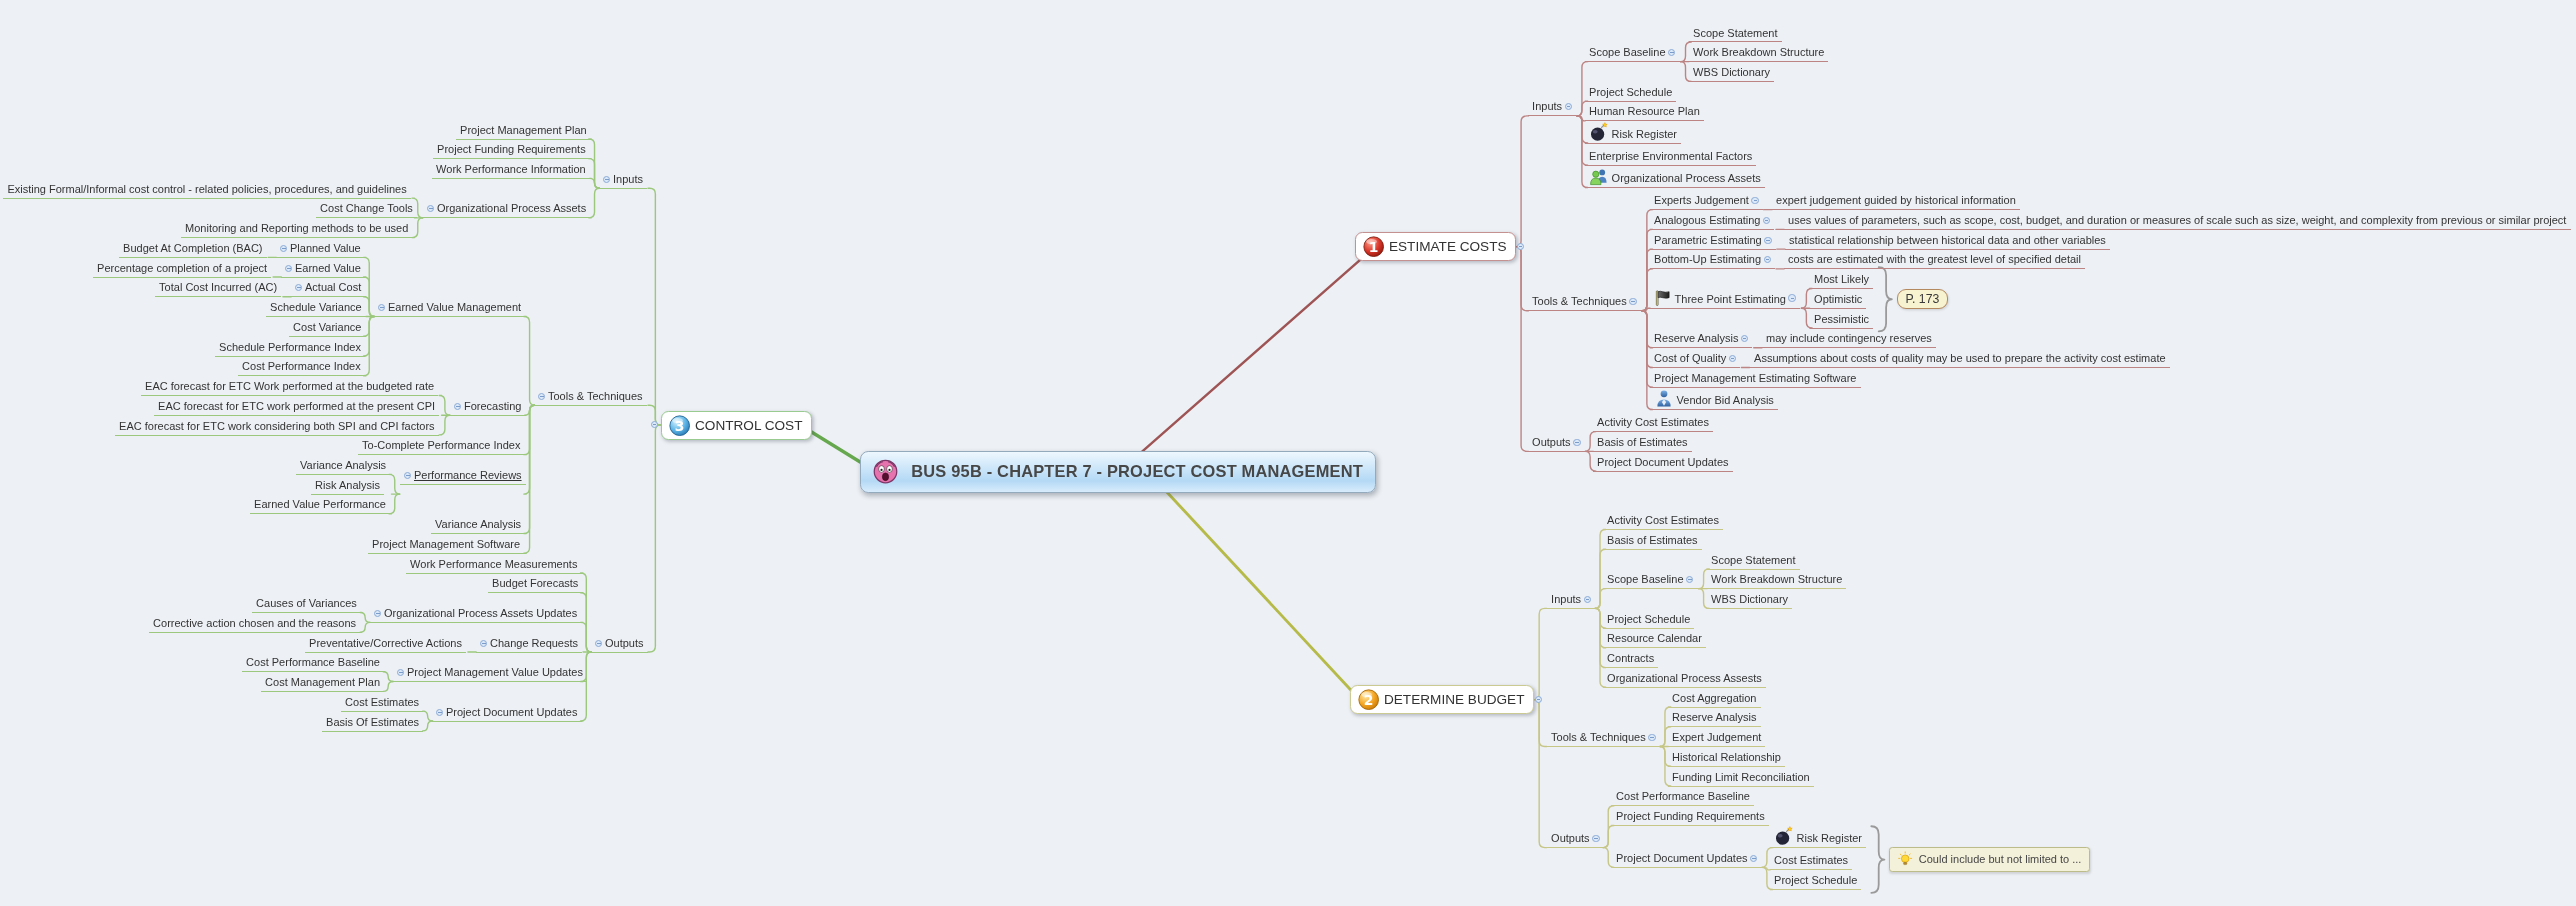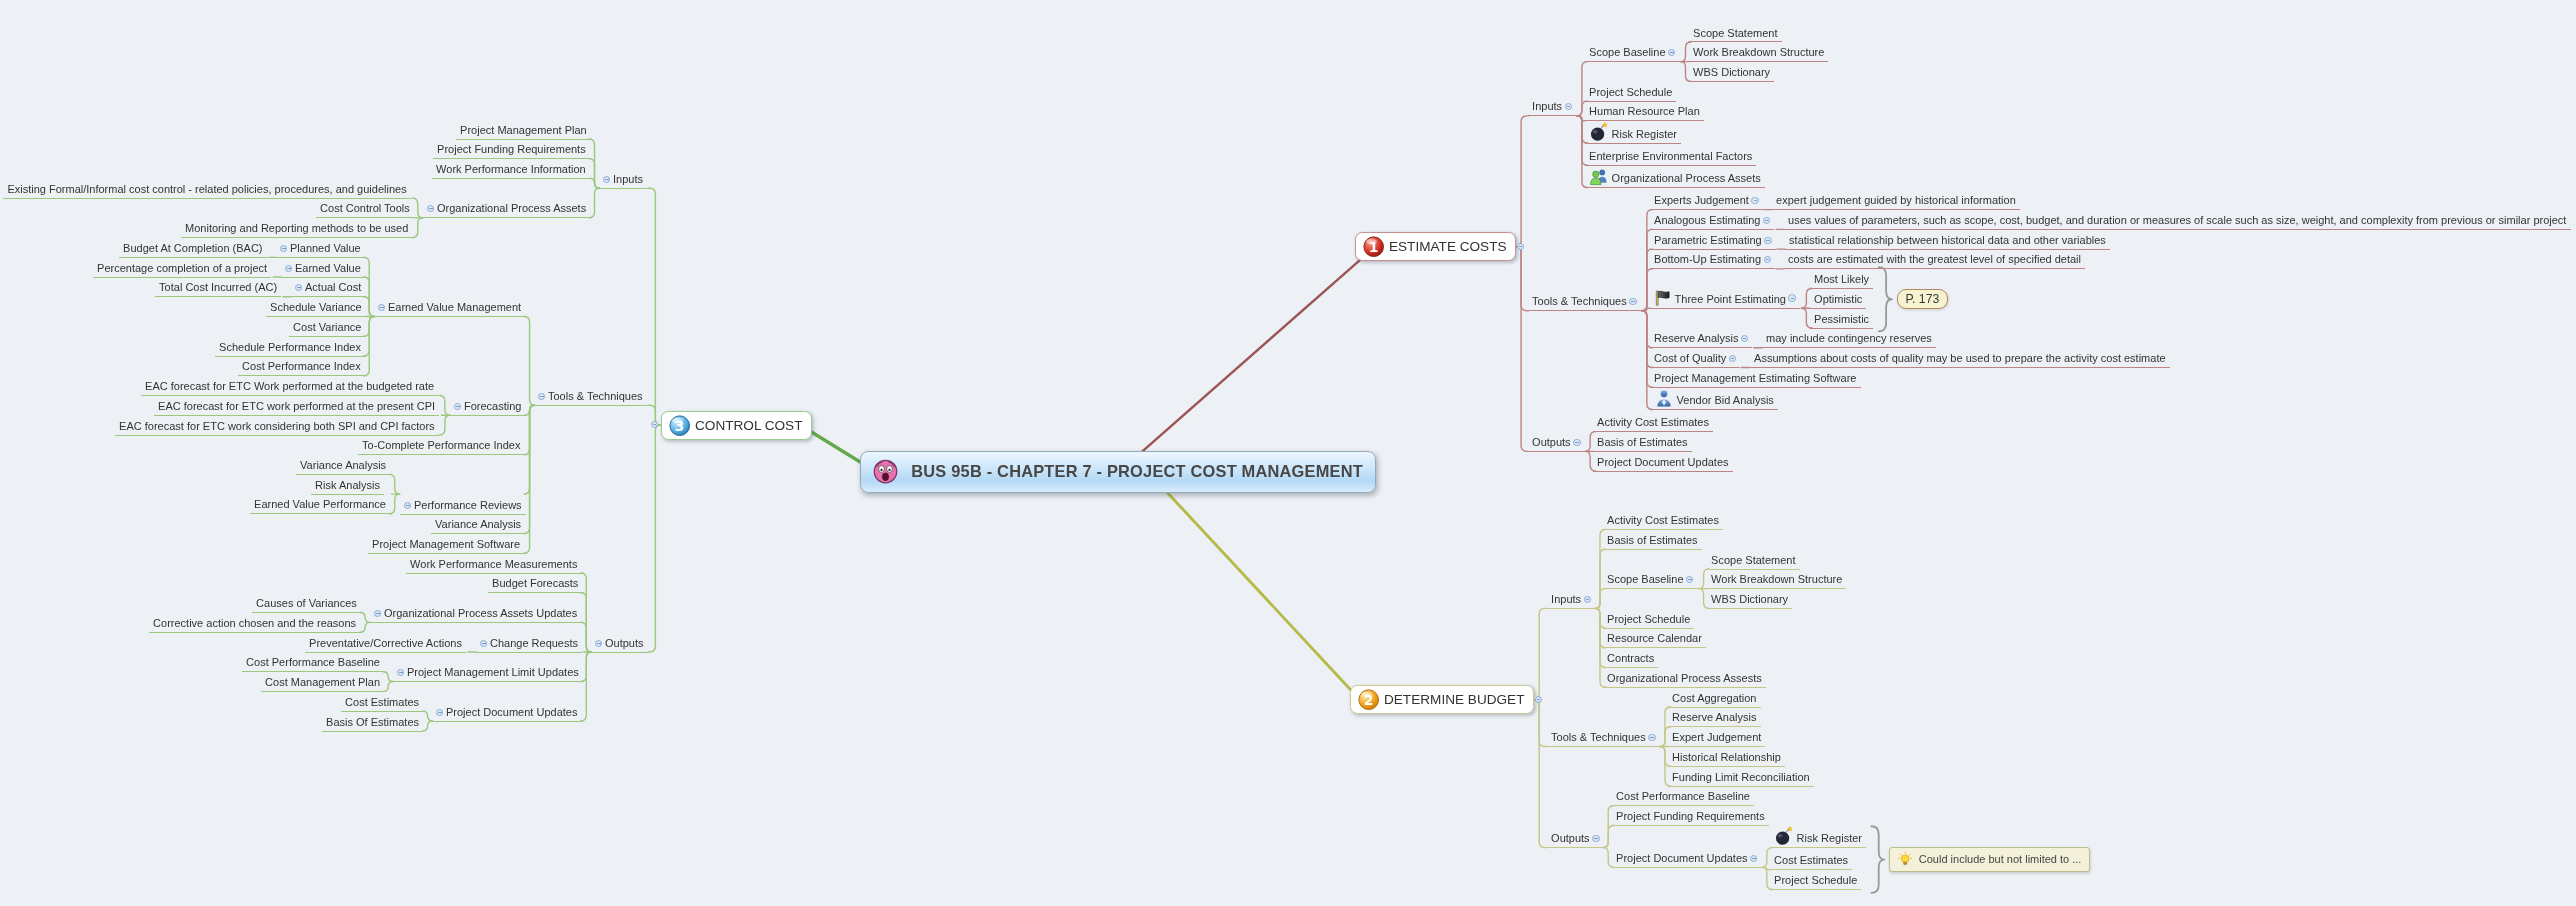--- a/index.html
+++ b/index.html
@@ -435,21 +435,21 @@
       <span class="lbl">Work Performance Information</span>
     </div>
     <div class="tnode" style="border-bottom-color: rgb(156, 200, 126); left: 423px; top: 201px;">
       <span class="tgl"></span>
       <span class="lbl">Organizational Process Assets</span>
     </div>
     <div class="tnode" style="border-bottom-color: rgb(156, 200, 126); left: 3.3px; top: 182px;">
       <span class="lbl">Existing Formal/Informal cost control - related policies, procedures, and guidelines</span>
     </div>
     <div class="tnode" style="border-bottom-color: rgb(156, 200, 126); left: 316px; top: 201px;">
-      <span class="lbl">Cost Control Tools</span>
+      <span class="lbl">Cost Change Tools</span>
     </div>
     <div class="tnode" style="border-bottom-color: rgb(156, 200, 126); left: 181px; top: 221px;">
       <span class="lbl">Monitoring and Reporting methods to be used</span>
     </div>
     <div class="tnode" style="border-bottom-color: rgb(156, 200, 126); left: 534px; top: 389px;">
       <span class="tgl"></span>
       <span class="lbl">Tools &amp; Techniques</span>
     </div>
     <div class="tnode" style="border-bottom-color: rgb(156, 200, 126); left: 374px; top: 300px;">
       <span class="tgl"></span>
@@ -497,21 +497,21 @@
     </div>
     <div class="tnode" style="border-bottom-color: rgb(156, 200, 126); left: 154px; top: 399px;">
       <span class="lbl">EAC forecast for ETC work performed at the present CPI</span>
     </div>
     <div class="tnode" style="border-bottom-color: rgb(156, 200, 126); left: 115px; top: 419px;">
       <span class="lbl">EAC forecast for ETC work considering both SPI and CPI factors</span>
     </div>
     <div class="tnode" style="border-bottom-color: rgb(156, 200, 126); left: 358px; top: 438px;">
       <span class="lbl">To-Complete Performance Index</span>
     </div>
-    <div class="tnode" style="border-bottom-color: rgb(156, 200, 126); left: 400px; top: 498px;">
+    <div class="tnode" style="border-bottom-color: rgb(156, 200, 126); left: 400px; top: 468px; text-decoration: underline;">
       <span class="tgl"></span>
       <span class="lbl">Performance Reviews</span>
     </div>
     <div class="tnode" style="border-bottom-color: rgb(156, 200, 126); left: 296px; top: 458px;">
       <span class="lbl">Variance Analysis</span>
     </div>
     <div class="tnode" style="border-bottom-color: rgb(156, 200, 126); left: 311px; top: 478px;">
       <span class="lbl">Risk Analysis</span>
     </div>
     <div class="tnode" style="border-bottom-color: rgb(156, 200, 126); left: 250px; top: 497px;">
@@ -545,21 +545,21 @@
     </div>
     <div class="tnode" style="border-bottom-color: rgb(156, 200, 126); left: 476px; top: 636px;">
       <span class="tgl"></span>
       <span class="lbl">Change Requests</span>
     </div>
     <div class="tnode" style="border-bottom-color: rgb(156, 200, 126); left: 305px; top: 636px;">
       <span class="lbl">Preventative/Corrective Actions</span>
     </div>
     <div class="tnode" style="border-bottom-color: rgb(156, 200, 126); left: 393px; top: 665px;">
       <span class="tgl"></span>
-      <span class="lbl">Project Management Limit Updates</span>
+      <span class="lbl">Project Management Value Updates</span>
     </div>
     <div class="tnode" style="border-bottom-color: rgb(156, 200, 126); left: 242px; top: 655px;">
       <span class="lbl">Cost Performance Baseline</span>
     </div>
     <div class="tnode" style="border-bottom-color: rgb(156, 200, 126); left: 261px; top: 675px;">
       <span class="lbl">Cost Management Plan</span>
     </div>
     <div class="tnode" style="border-bottom-color: rgb(156, 200, 126); left: 432px; top: 705px;">
       <span class="tgl"></span>
       <span class="lbl">Project Document Updates</span>

